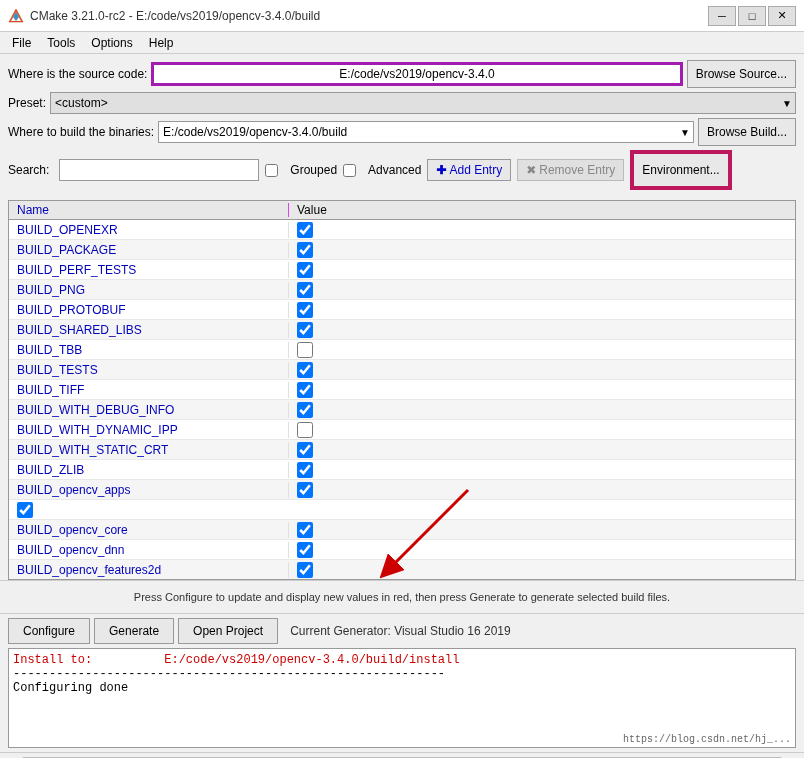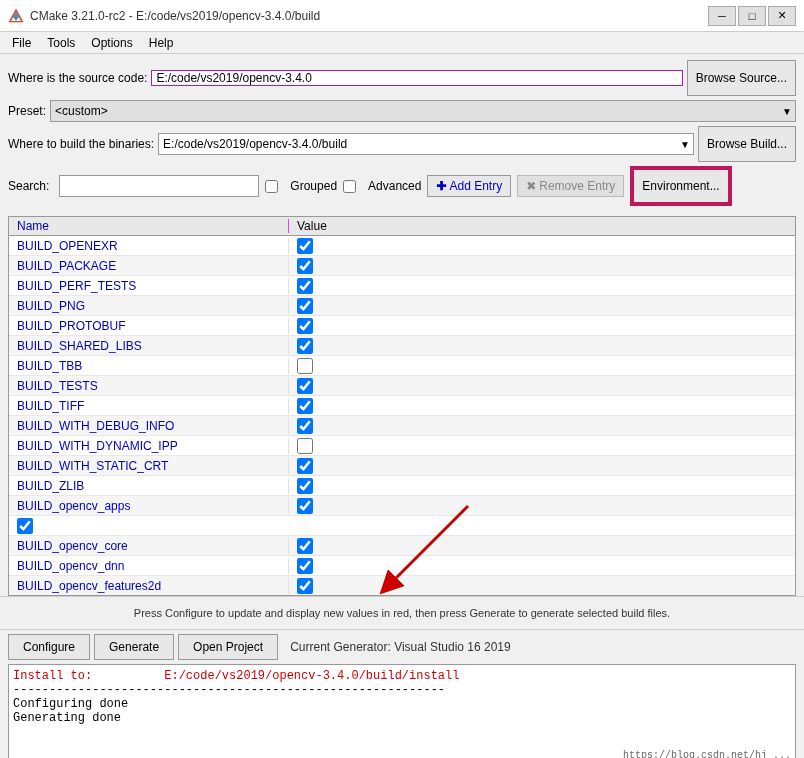--- a/index.html
+++ b/index.html
@@ -78,28 +78,29 @@
       margin-bottom: 4px;
     }
     .form-label {
       font-size: 12px;
       white-space: nowrap;
       margin-right: 4px;
       color: #000;
     }
     .form-input {
       flex: 1;
-      height: 16px;
-      border: 1px solid #a21caf;
+      height: 24px;
+      border: 3px solid #a21caf;
       padding: 0 4px;
       font-size: 12px;
       background: #fff;
+      text-align: center;
     }
     .btn {
-      height: 36px;
+      height: 28px;
       padding: 0 8px;
       border: 1px solid #999;
       background: #e8e8e8;
       cursor: pointer;
       font-size: 12px;
       white-space: nowrap;
       margin-left: 4px;
     }
     
     .select-wrapper {
@@ -543,21 +544,20 @@
   <button class="bottom-btn">Open Project</button>
   <span class="generator-label">Current Generator: Visual Studio 16 2019</span>
 </div>
 
 <div class="output-panel">
   <div id="output-lines">
       <div class="output-line output-red">Install to:          E:/code/vs2019/opencv-3.4.0/build/install</div>
       <div class="output-line">------------------------------------------------------------</div>
       <div class="output-line"></div>
       <div class="output-line">Configuring done</div>
-      <div class="output-line">Generating done</div>
     </div>
   <div class="watermark">https://blog.csdn.net/hj_...</div>
 </div>
 
 <div class="bottom-scroll">
   <span style="font-size:10px;cursor:pointer;">◄</span>
   <div class="scrollbar-track">
     <div class="scrollbar-thumb"></div>
   </div>
   <span style="font-size:10px;cursor:pointer;">►</span>

